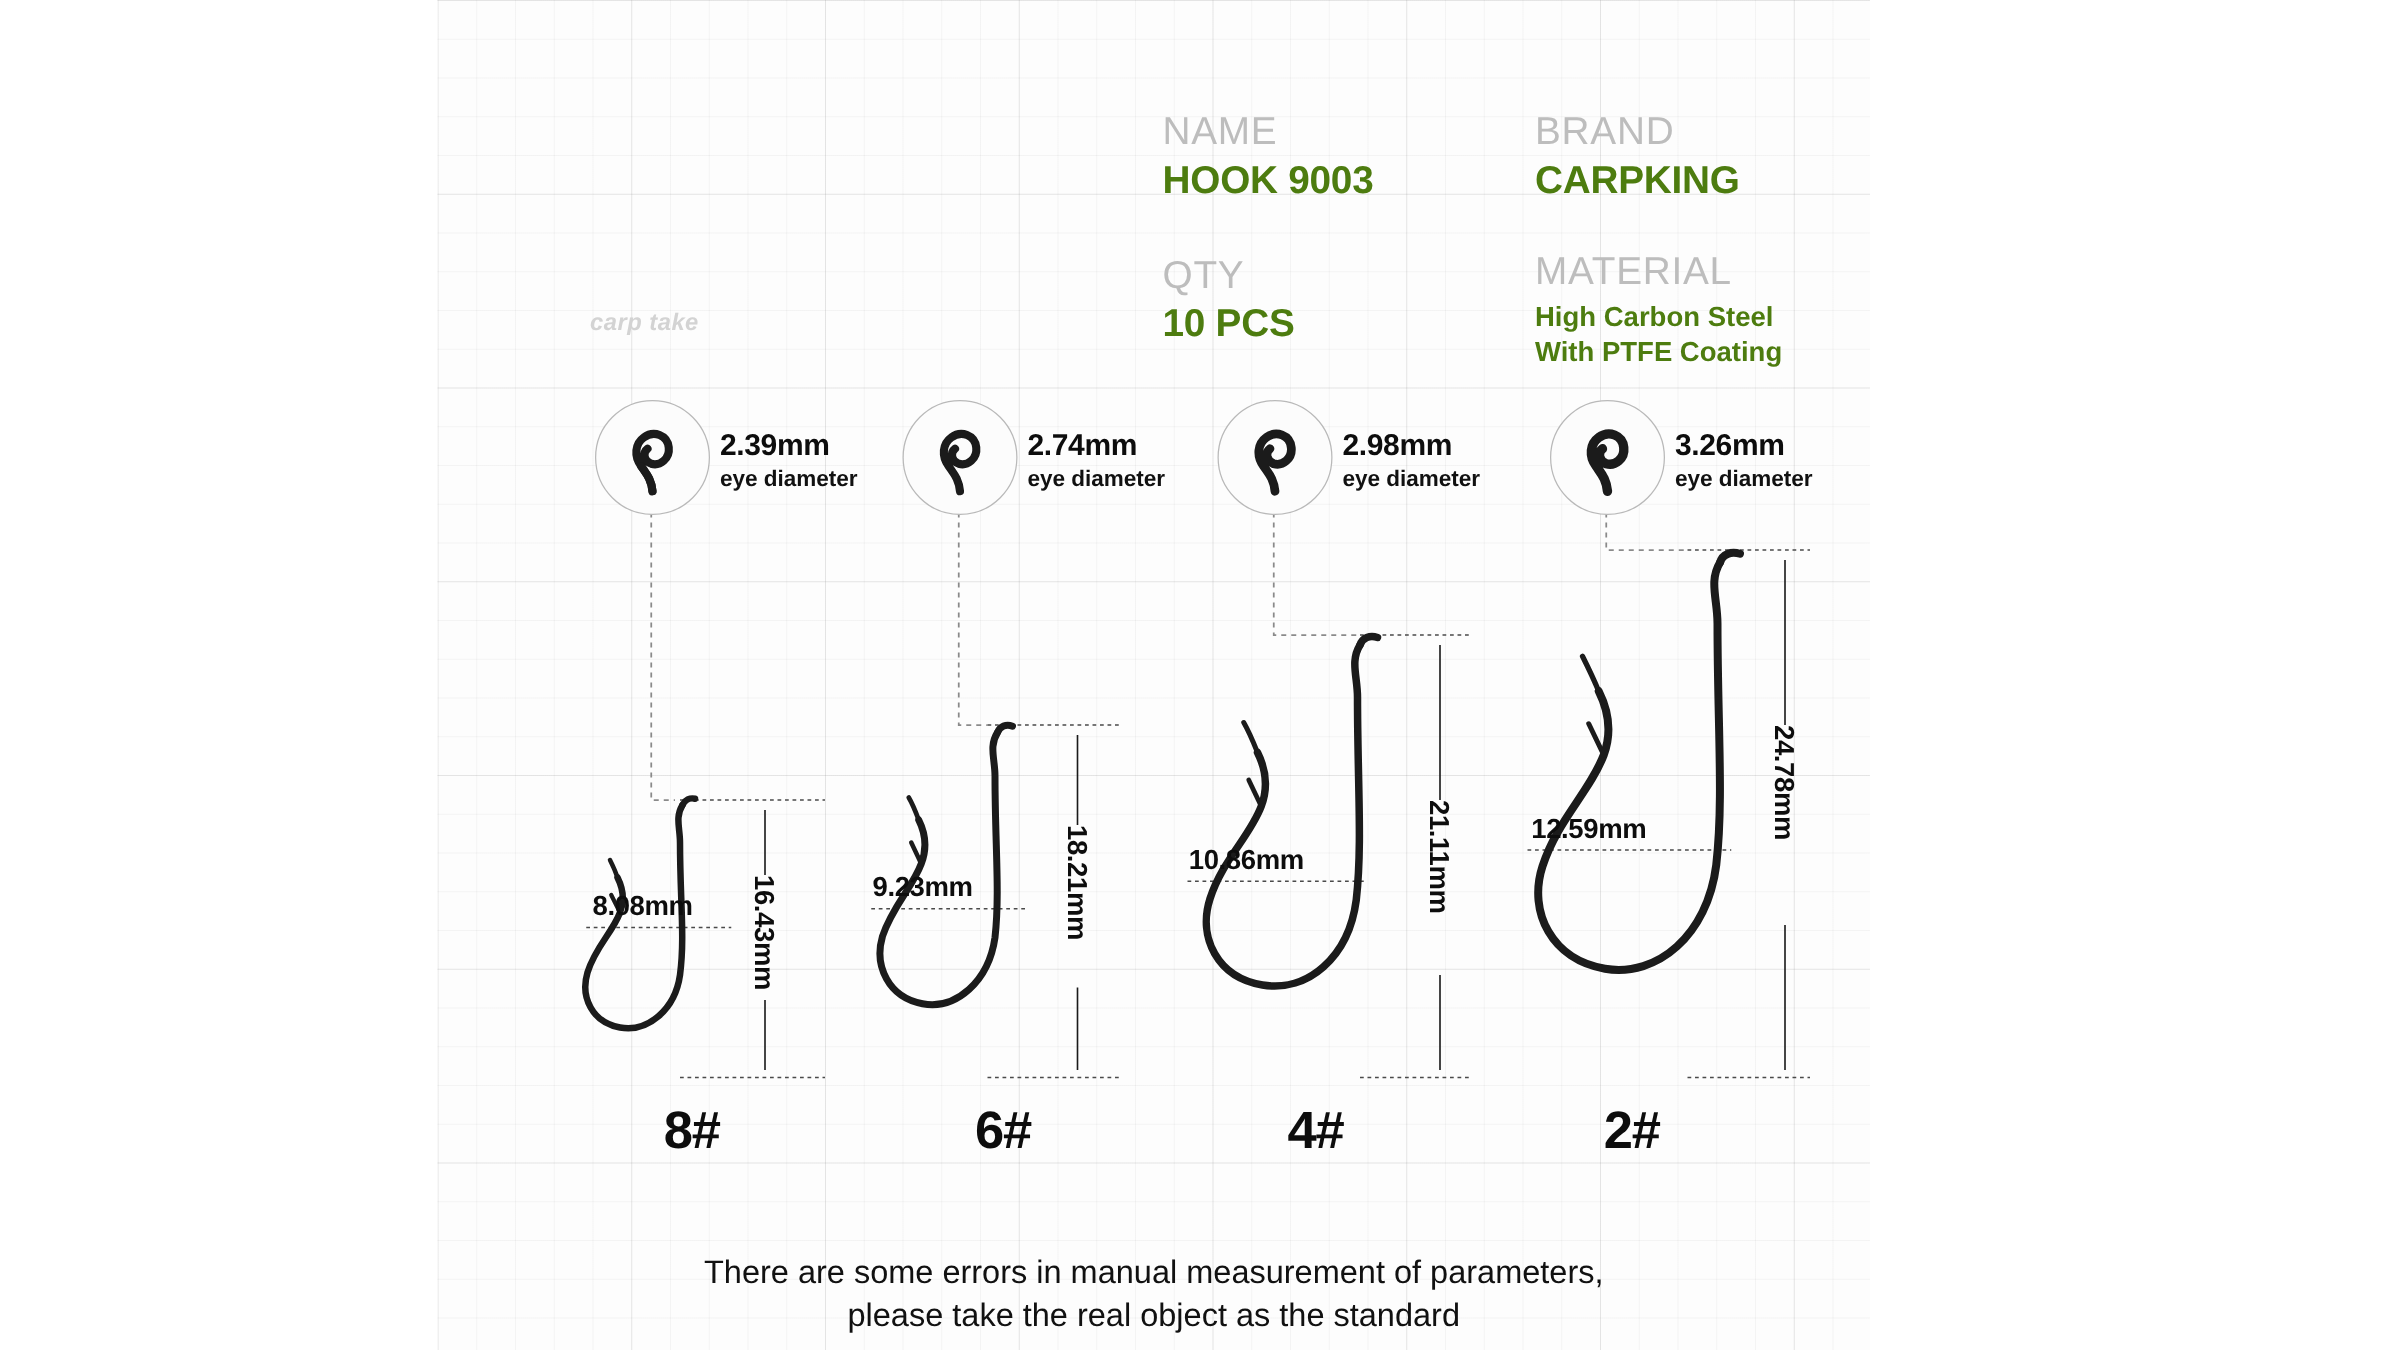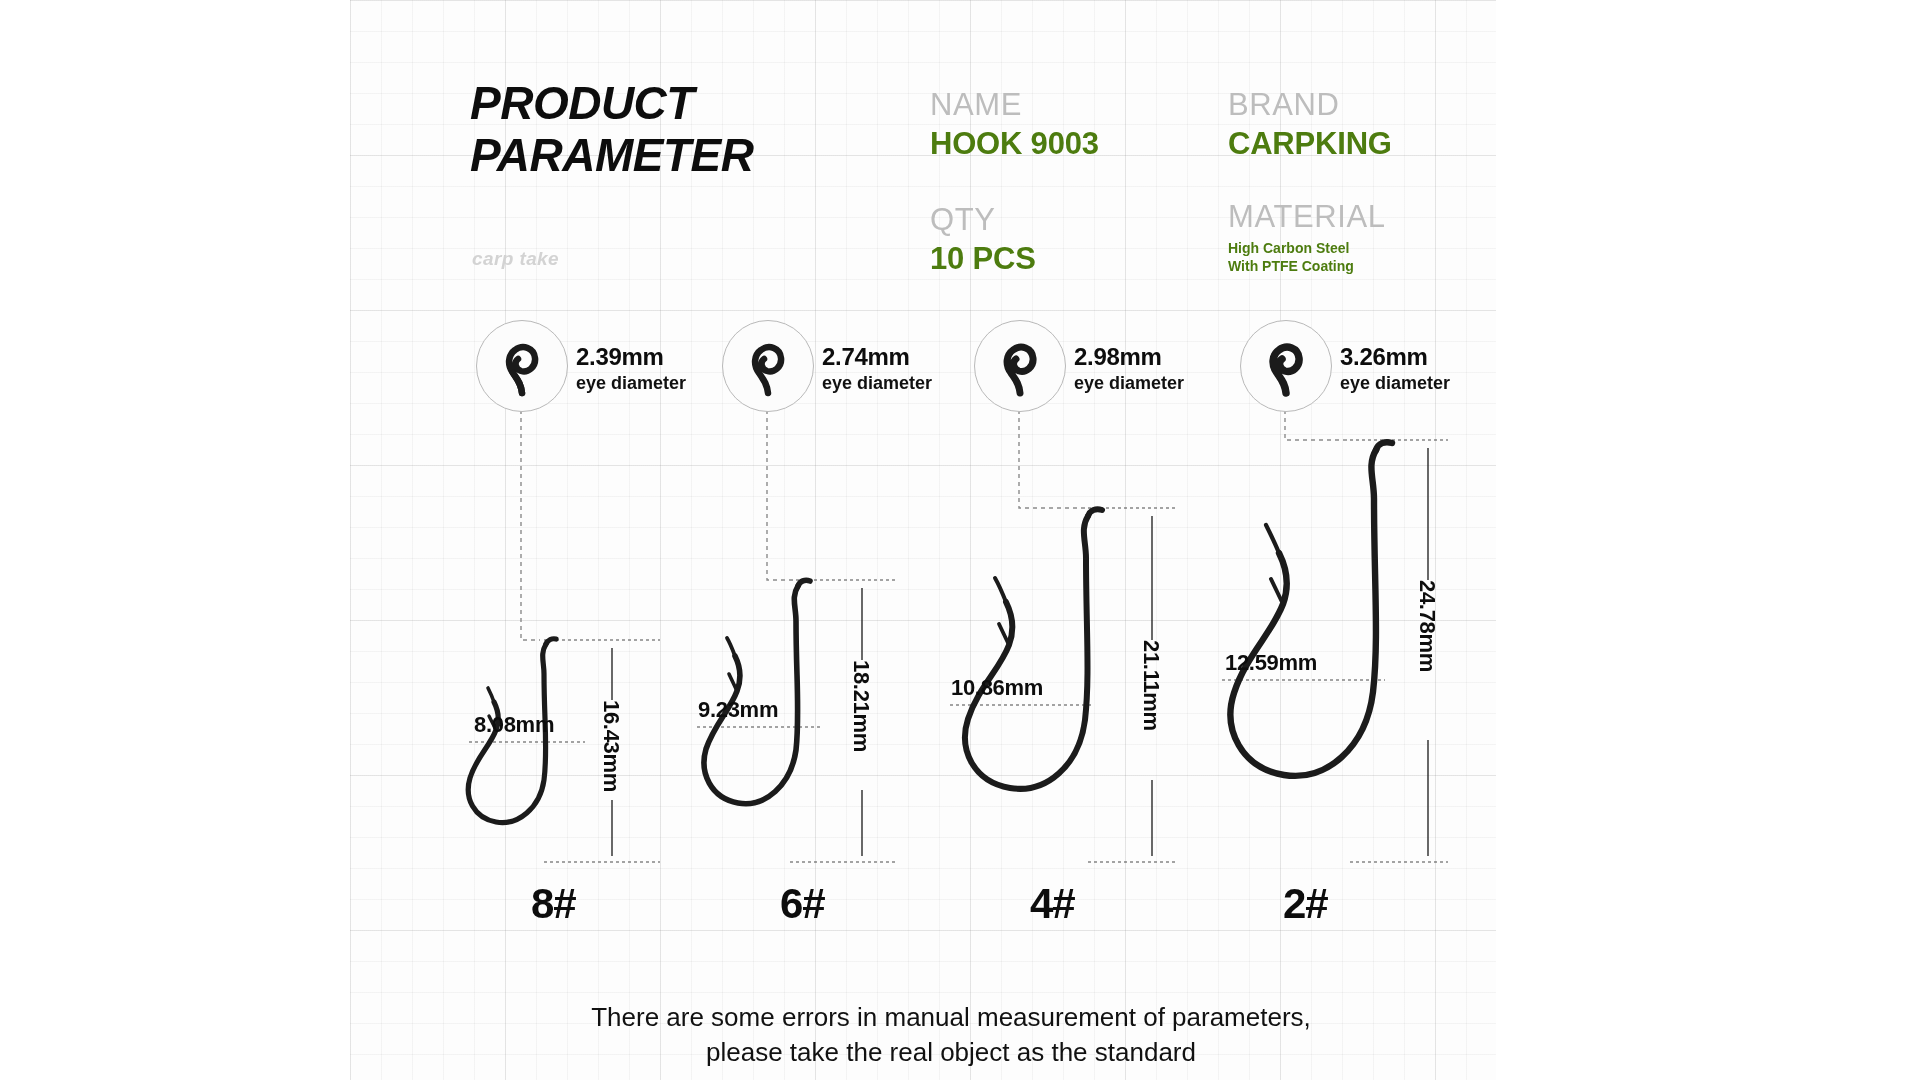--- a/index.html
+++ b/index.html
@@ -75,21 +75,21 @@
   .spec-value {
     font-size: 31px;
     font-weight: 800;
     color: #4d7c0f;
     letter-spacing: -0.2px;
     line-height: 1.2;
     margin-top: 3px;
     white-space: nowrap;
   }
   .spec-value.small {
-    font-size: 14px;
+    font-size: 22px;
     font-weight: 800;
     line-height: 1.28;
     letter-spacing: 0;
     margin-top: 6px;
   }
   .spec-value.small .ln { display: block; }
 
   #blk-name     { left: 930px;  top: 88px;  }
   #blk-brand    { left: 1228px; top: 88px;  }
   #blk-qty      { left: 930px;  top: 203px; }
@@ -172,35 +172,30 @@
   #footer {
     position: absolute;
     left: 350px;
     top: 1000px;
     width: 1146px;
     text-align: center;
     font-size: 26px;
     font-weight: 400;
     color: #111;
     line-height: 1.35;
-    padding-left: 28px;
   }
   #footer .ln { display: block; }
 </style>
 </head>
 <body>
 
 <div id="stage">
 
   <div id="grid"></div>
 
-  <div id="header-title">
-    <span class="ln">PRODUCT</span>
-    <span class="ln">PARAMETER</span>
-  </div>
 
   <div class="watermark">carp take</div>
 
   <div class="spec-block" id="blk-name">
     <div class="spec-label">NAME</div>
     <div class="spec-value">HOOK 9003</div>
   </div>
 
   <div class="spec-block" id="blk-brand">
     <div class="spec-label">BRAND</div>

